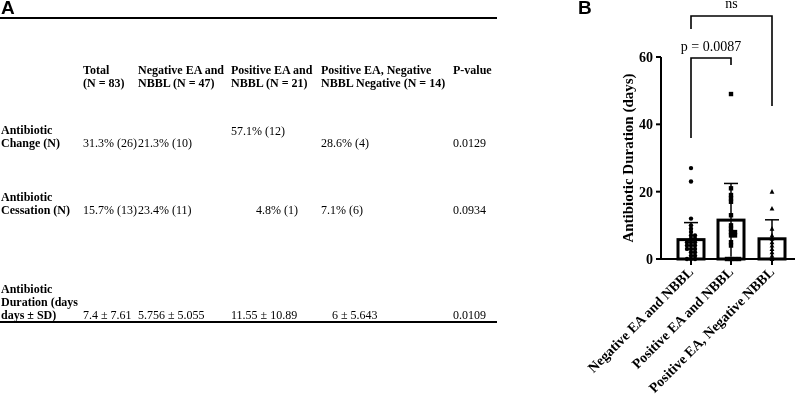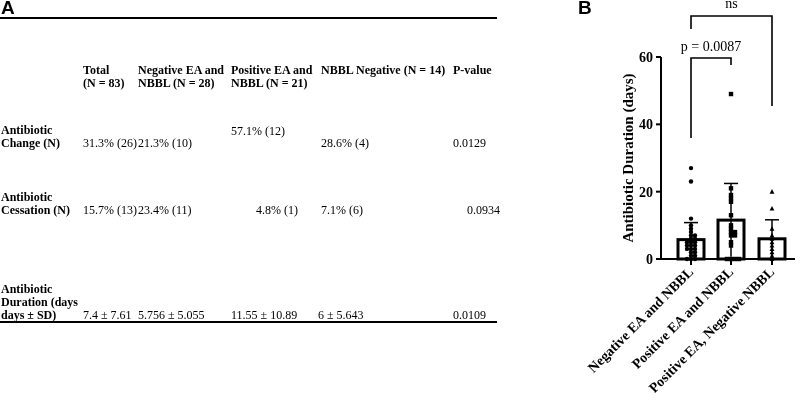--- a/index.html
+++ b/index.html
@@ -17,27 +17,28 @@
 <div class="rule" style="top:17px;"></div>
 
 <div>
 
   <div class="tbl-text bold" style="left:83px;top:64px;">
     <div>Total</div>
     <div> (N = 83)</div>
   </div>
   <div class="tbl-text bold" style="left:138px;top:64px;">
     <div>Negative EA and</div>
-    <div>NBBL (N = 28)</div>
+    <div>NBBL (N = 47)</div>
   </div>
   <div class="tbl-text bold" style="left:231px;top:64px;">
     <div>Positive EA and</div>
     <div>NBBL (N = 21)</div>
   </div>
   <div class="tbl-text bold" style="left:321px;top:64px;">
+    <div>Positive EA, Negative</div>
     <div>NBBL Negative (N = 14)</div>
   </div>
   <div class="tbl-text bold" style="left:453px;top:64px;">
     <div></div>
     <div>P-value</div>
   </div>
 
   <div class="tbl-text bold" style="left:1px;top:124px;">
     <div>Antibiotic</div>
     <div>Change (N)</div>
@@ -49,31 +50,31 @@
   <div class="tbl-text" style="left:453px;top:137px;">0.0129</div>
 
   <div class="tbl-text bold" style="left:1px;top:191px;">
     <div>Antibiotic</div>
     <div>Cessation (N)</div>
   </div>
   <div class="tbl-text" style="left:83px;top:204px;">15.7% (13)</div>
   <div class="tbl-text" style="left:138px;top:204px;">23.4% (11)</div>
   <div class="tbl-text" style="left:231px;top:204px;margin-left:25px;">4.8% (1)</div>
   <div class="tbl-text" style="left:321px;top:204px;">7.1% (6)</div>
-  <div class="tbl-text" style="left:467px;top:204px;text-align:center;">0.0934</div>
+  <div class="tbl-text" style="left:453px;top:204px;text-align:center;">0.0934</div>
 
   <div class="tbl-text bold" style="left:1px;top:283px;">
     <div>Antibiotic</div>
     <div>Duration (days</div>
     <div>days ± SD)</div>
   </div>
   <div class="tbl-text" style="left:83px;top:309px;">7.4 ± 7.61</div>
   <div class="tbl-text" style="left:138px;top:309px;">5.756 ± 5.055</div>
   <div class="tbl-text" style="left:231px;top:309px;">11.55 ± 10.89</div>
-  <div class="tbl-text" style="left:318px;top:309px;text-align:center;">6 ± 5.643</div>
+  <div class="tbl-text" style="left:332px;top:309px;text-align:center;">6 ± 5.643</div>
   <div class="tbl-text" style="left:453px;top:309px;">0.0109</div>
 </div>
 <div class="rule" style="top:321px;"></div>
 
 <div class="panel-label" style="left:578px;top:-3px;">B</div>
 
 <svg id="chart" width="800" height="414" style="position:absolute;left:0;top:0;" xmlns="http://www.w3.org/2000/svg">
   <g>
     <text id="ylabel" transform="translate(633,158) rotate(-90)" text-anchor="middle" font-size="15" font-weight="bold">Antibiotic Duration  (days)</text>
   </g>

